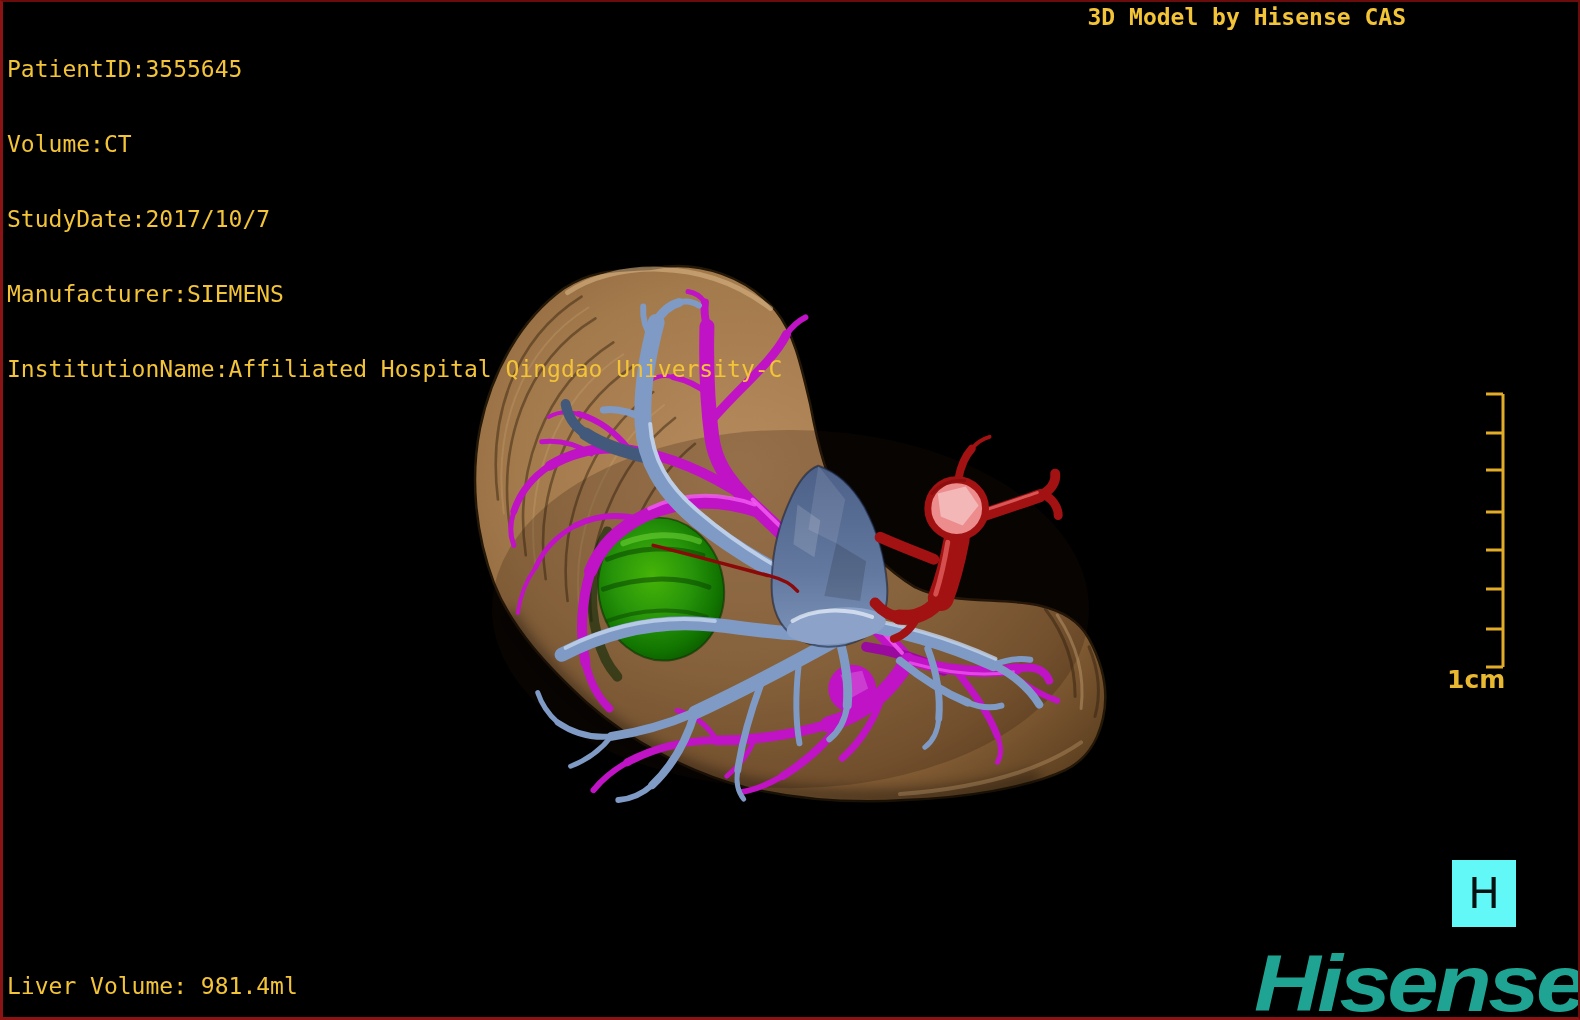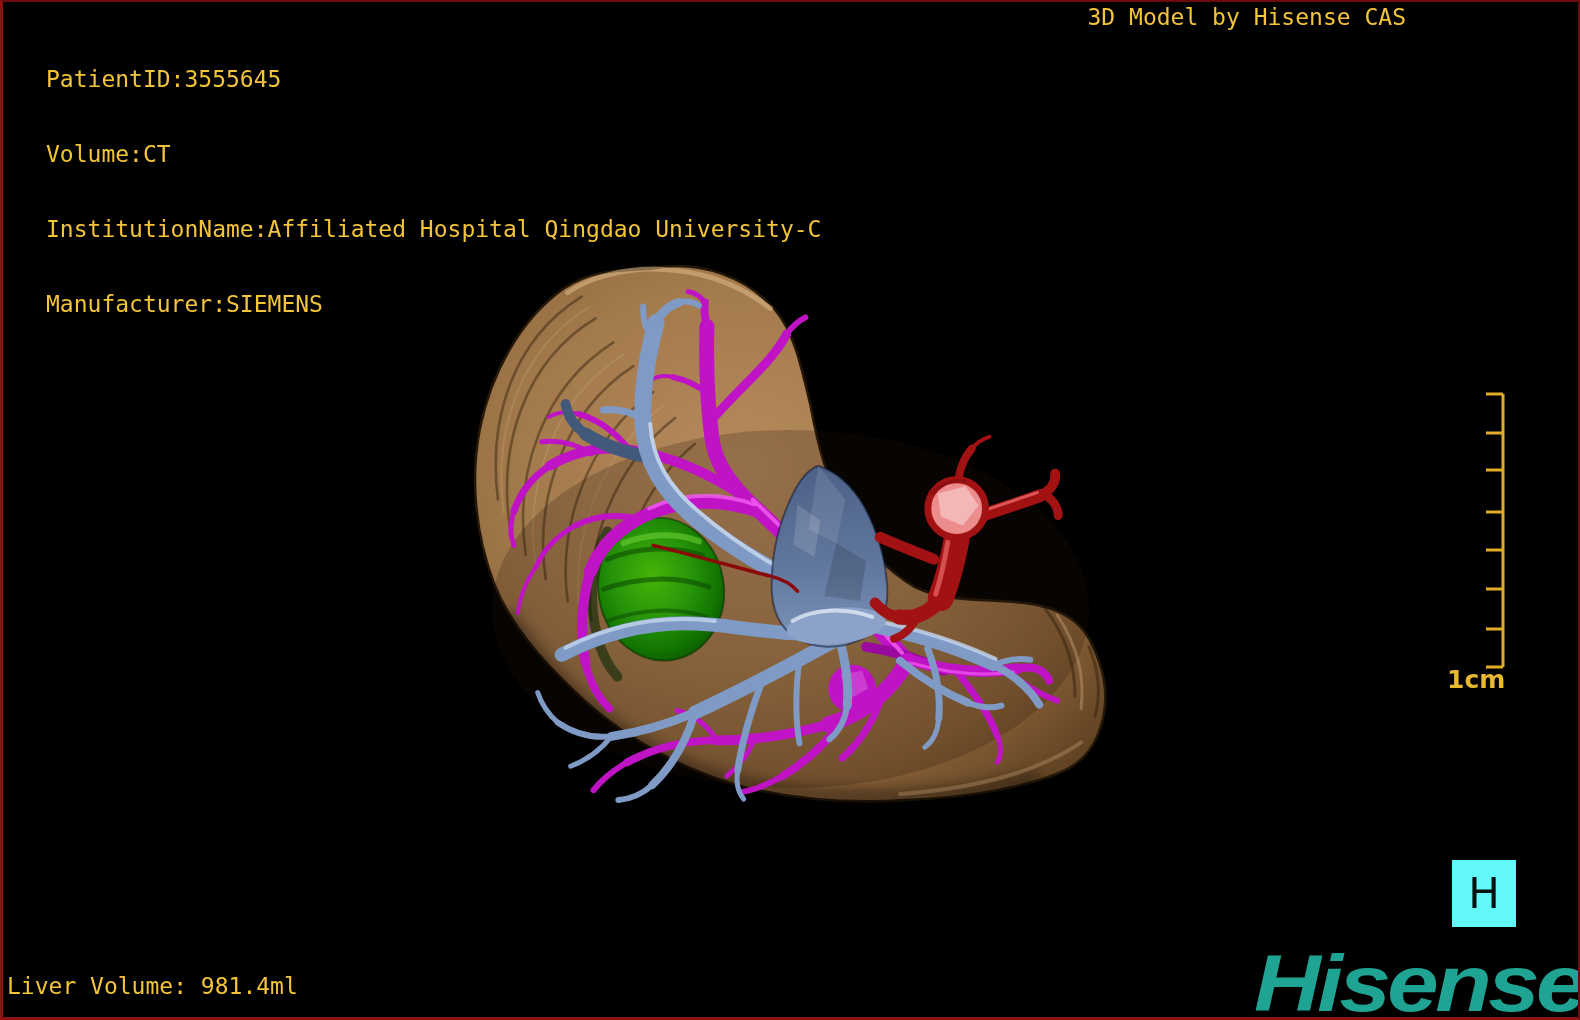--- a/index.html
+++ b/index.html
@@ -8,22 +8,22 @@
     box-sizing:border-box;
     border-top:2px solid #6A0C0C;border-right:2px solid #6A0C0C;
     border-bottom:3px solid #8A1414;border-left:3px solid #8A1414;
     font-family:"DejaVu Sans Mono", monospace;
   }
   .render-svg{position:absolute;left:0;top:0;width:100%;height:100%;}
   .overlay-text{
     position:absolute;color:#F3C437;font-size:23px;line-height:25px;
     white-space:pre;letter-spacing:0px;
   }
-  .patient-info{left:4px;top:15px;margin-left:39px;}
-  .model-credit{top:3px;right:172px;}
+  .patient-info{left:4px;top:5px;}
+  .model-credit{top:3px;right:172px;font-weight:bold;}
   .volume-readout{left:4px;top:972px;text-align:center;}
   .scalebar-svg{position:absolute;left:1430px;top:380px;width:140px;height:330px;}
   .scalebar-svg text{fill:#E8B830;font-family:"DejaVu Sans", sans-serif;font-size:25px;font-weight:bold;}
   .h-marker{
     position:absolute;left:1449px;top:858px;width:64px;height:67px;
     background:#63F8F8;display:flex;align-items:center;justify-content:center;
     color:#061212;font-family:"DejaVu Sans", sans-serif;font-size:42px;
   }
   .hisense-logo{
     position:absolute;left:1251px;top:936px;height:80px;
@@ -217,22 +217,23 @@
 
       <circle cx="957" cy="509" r="29" fill="#ED8C8C" stroke="#A31212" stroke-width="7"></circle>
       <path d="M 938,494 L 966,487 L 979,506 L 963,526 L 941,517 Z" fill="rgba(255,255,255,0.38)" stroke="none"></path>
       <path d="M 932,494 C 940,485 952,480 965,481" stroke="rgba(120,10,10,0.5)" stroke-width="3"></path>
     </g>
   </svg>
 
   <div class="overlay-text patient-info">
     <div>PatientID:3555645</div>
     <div>Volume:CT</div>
+    <div>StudyDate:2017/10/7</div>
+    <div>Manufacturer:SIEMENS</div>
     <div>InstitutionName:Affiliated Hospital Qingdao University-C</div>
-    <div>Manufacturer:SIEMENS</div>
   </div>
 
   <div class="overlay-text model-credit">3D Model by Hisense CAS</div>
 
   <div class="overlay-text volume-readout">Liver Volume: 981.4ml</div>
 
   <svg class="scalebar-svg" viewBox="0 0 140 330">
     <g stroke="#E2AC28" stroke-width="3" fill="none">
       <path d="M 70,12 L 70,285"></path>
       <path d="M 53,12 L 70,12"></path>

